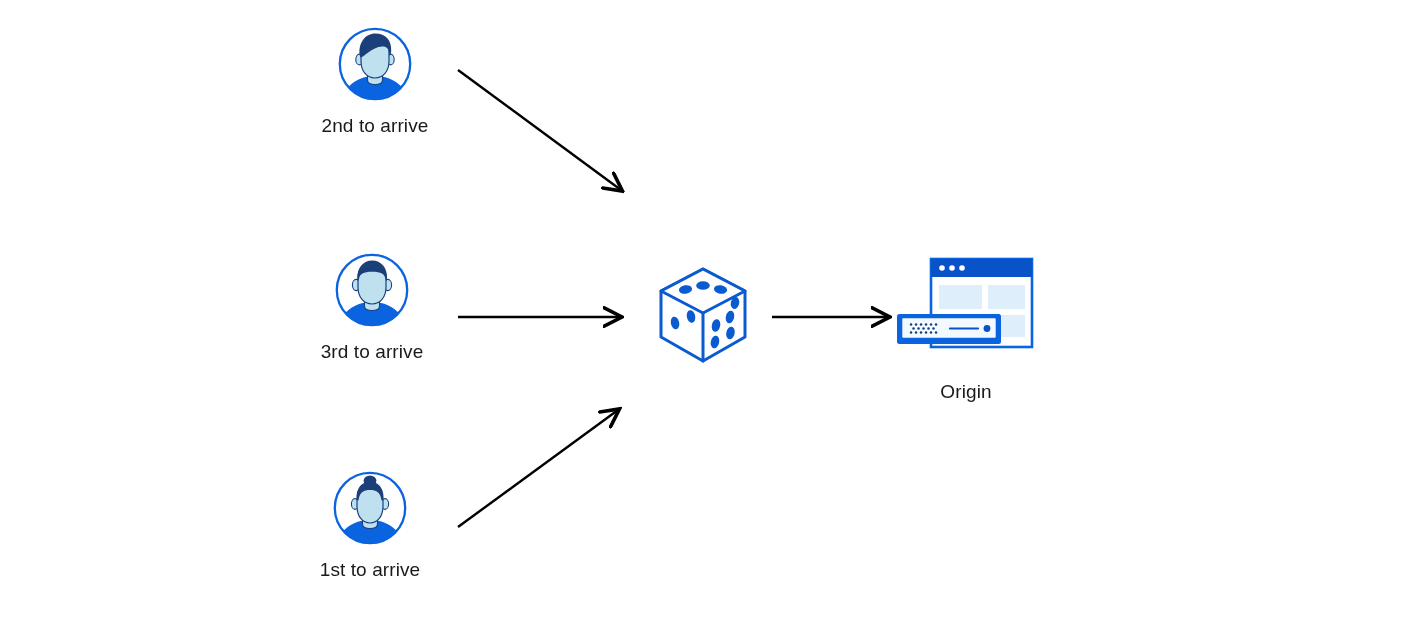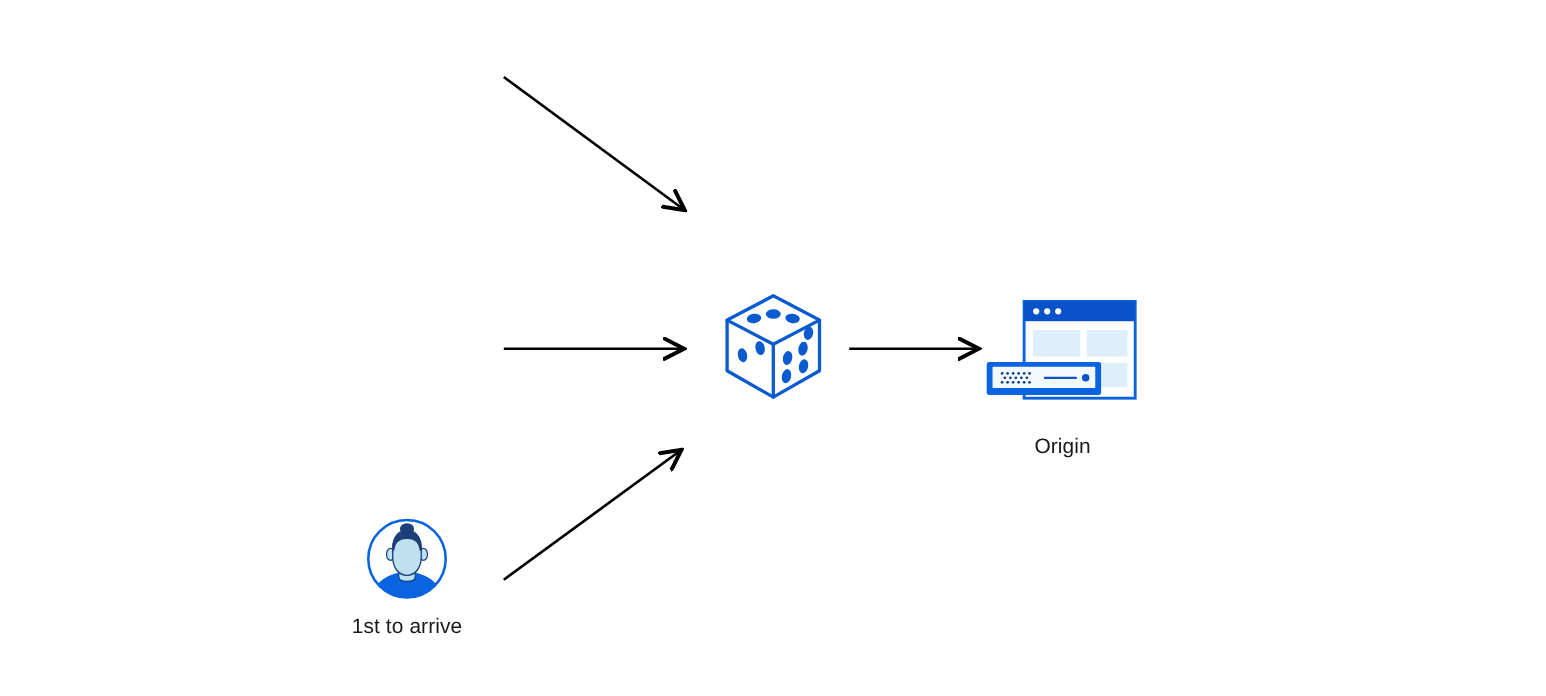--- a/index.html
+++ b/index.html
@@ -51,21 +51,21 @@
   
   #avatar-node-2nd { left: 307px; top: 26px; width: 136px; }
   #avatar-node-3rd { left: 304px; top: 252px; width: 136px; }
   #avatar-node-1st { left: 302px; top: 470px; width: 136px; }
   #avatar-node-2nd .node-label { margin-top: 12px; }
   #avatar-node-3rd .node-label { margin-top: 12px; }
   #avatar-node-1st .node-label { margin-top: 12px; }
   
   #dice-node { left: 655px; top: 263px; width: 96px; }
   
-  #origin-node { left: 892px; top: 267px; width: 148px; }
+  #origin-node { left: 892px; top: 252px; width: 148px; }
   #origin-node .node-label { margin-top: 16px; }
 </style>
 </head>
 <body>
 
 <div class="canvas">
 
   <svg class="arrows-layer" viewBox="0 0 1405 633">
     <defs>
       <marker id="ah" markerWidth="9" markerHeight="9" refX="7.2" refY="4.5" orient="auto" markerUnits="strokeWidth">
@@ -75,21 +75,67 @@
 
     <line x1="458" y1="70" x2="621" y2="190" stroke="#000000" stroke-width="2.4" marker-end="url(#ah)"></line>
 
     <line x1="458" y1="317" x2="620" y2="317" stroke="#000000" stroke-width="2.4" marker-end="url(#ah)"></line>
 
     <line x1="458" y1="527" x2="618" y2="410" stroke="#000000" stroke-width="2.4" marker-end="url(#ah)"></line>
 
     <line x1="772" y1="317" x2="888" y2="317" stroke="#000000" stroke-width="2.4" marker-end="url(#ah)"></line>
   </svg>
 
-
+  <div class="node" id="avatar-node-2nd">
+    <svg class="icon-box" width="76" height="76" viewBox="0 0 76 76">
+      <defs>
+        <clipPath id="clipA">
+            <circle cx="38" cy="38" r="35.2"></circle>
+          </clipPath>
+      </defs>
+      <circle cx="38" cy="38" r="35.2" fill="#ffffff" stroke="#0a63df" stroke-width="2.3"></circle>
+      <g clip-path="url(#clipA)">
+
+        <path d="M38,50 C57,50 70,62 73.5,78 L2.5,78 C6,62 19,50 38,50 Z" fill="#0a63df"></path>
+
+        <path d="M30.5,42 L45.5,42 L45.5,54 C45.5,57 42,58.5 38,58.5 C34,58.5 30.5,57 30.5,54 Z" fill="#bfe0ef" stroke="#17407f" stroke-width="1.1"></path>
+
+        <ellipse cx="22.4" cy="33.5" rx="3.6" ry="5.4" fill="#bfe0ef" stroke="#17407f" stroke-width="1.1"></ellipse>
+        <ellipse cx="53.6" cy="33.5" rx="3.6" ry="5.4" fill="#bfe0ef" stroke="#17407f" stroke-width="1.1"></ellipse>
+
+        <path d="M24,27 C24,16.5 30.5,10.5 38,10.5 C45.5,10.5 52,16.5 52,27 L52,35 C52,45.5 46,52 38,52 C30,52 24,45.5 24,35 Z" fill="#bfe0ef" stroke="#17407f" stroke-width="1.2"></path>
+
+        <path d="M22.6,28.5 C21.4,17 28,7.5 38.4,7.5 C48.6,7.5 54.8,14.6 54.2,24.8 C53.9,29.6 52.6,31.4 52.2,27.2 C51.8,23 49.6,20.4 45.2,20.6 C40,20.9 35.5,23.4 31.2,26.6 C28.2,28.8 26,30.6 24.6,31.2 C23.6,31.6 22.8,30.9 22.6,28.5 Z" fill="#1c3f77"></path>
+        <path d="M24.2,26.6 C26.4,22.6 31.4,19.2 37.8,17.6 C44.6,15.9 50.2,17.1 52.8,20.2 C50.4,15.4 45.2,12.4 38.6,12.6 C30.4,12.8 24.6,18.6 24.2,26.6 Z" fill="#17407f"></path>
+      </g>
+    </svg>
+    <div class="node-label">2nd to arrive</div>
+  </div>
+
+  <div class="node" id="avatar-node-3rd">
+    <svg class="icon-box" width="76" height="76" viewBox="0 0 76 76">
+      <defs>
+        <clipPath id="clipB">
+            <circle cx="38" cy="38" r="35.2"></circle>
+          </clipPath>
+      </defs>
+      <circle cx="38" cy="38" r="35.2" fill="#ffffff" stroke="#0a63df" stroke-width="2.3"></circle>
+      <g clip-path="url(#clipB)">
+        <path d="M38,50 C57,50 70,62 73.5,78 L2.5,78 C6,62 19,50 38,50 Z" fill="#0a63df"></path>
+        <path d="M30.5,42 L45.5,42 L45.5,54 C45.5,57 42,58.5 38,58.5 C34,58.5 30.5,57 30.5,54 Z" fill="#bfe0ef" stroke="#17407f" stroke-width="1.1"></path>
+        <ellipse cx="22.2" cy="33" rx="3.8" ry="5.6" fill="#bfe0ef" stroke="#17407f" stroke-width="1.1"></ellipse>
+        <ellipse cx="53.8" cy="33" rx="3.8" ry="5.6" fill="#bfe0ef" stroke="#17407f" stroke-width="1.1"></ellipse>
+        <path d="M24,26 C24,16 30.5,10 38,10 C45.5,10 52,16 52,26 L52,35 C52,45.5 46,52 38,52 C30,52 24,45.5 24,35 Z" fill="#bfe0ef" stroke="#17407f" stroke-width="1.2"></path>
+
+        <path d="M23.4,26.6 C22.8,16.2 29.4,8.6 38.2,8.6 C47.2,8.6 53.6,16 53,26.4 C52.8,29 51.8,29.6 51.4,26.8 C50.8,22.4 47.2,19.8 38.2,19.8 C29.4,19.8 25.6,22.2 25,26.8 C24.6,29.6 23.6,29.2 23.4,26.6 Z" fill="#1c3f77"></path>
+        <path d="M25.6,22.2 C28.4,17.6 33,15 38.4,15 C43.8,15 48.2,17.4 50.8,21.8 C47.6,18.6 43.4,17.2 38.2,17.2 C32.8,17.2 28.6,18.8 25.6,22.2 Z" fill="#17407f"></path>
+      </g>
+    </svg>
+    <div class="node-label">3rd to arrive</div>
+  </div>
 
   <div class="node" id="avatar-node-1st">
     <svg class="icon-box" width="76" height="76" viewBox="0 0 76 76">
       <defs>
         <clipPath id="clipC">
             <circle cx="38" cy="38" r="35.2"></circle>
           </clipPath>
       </defs>
       <circle cx="38" cy="38" r="35.2" fill="#ffffff" stroke="#0a63df" stroke-width="2.3"></circle>
       <g clip-path="url(#clipC)">

